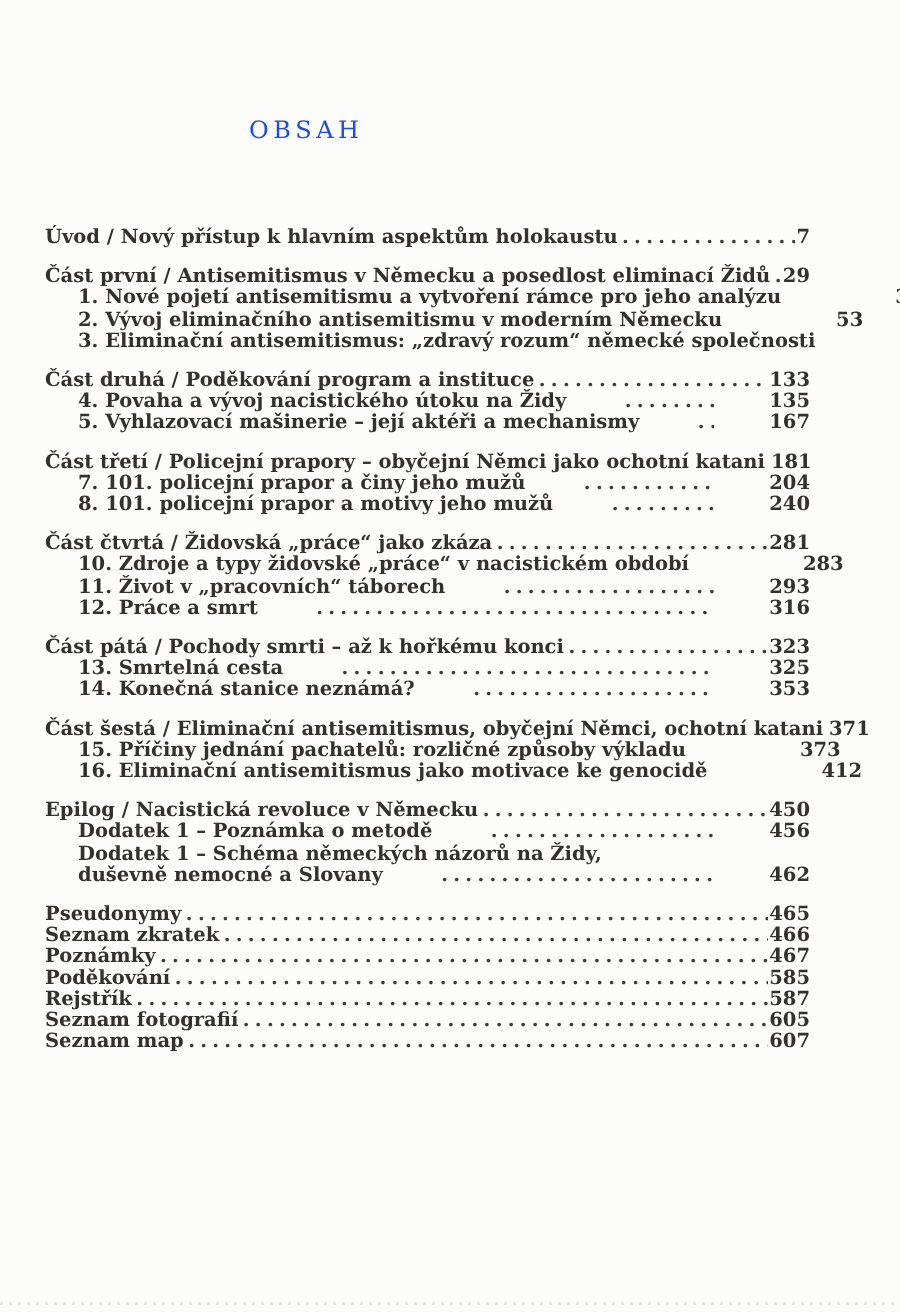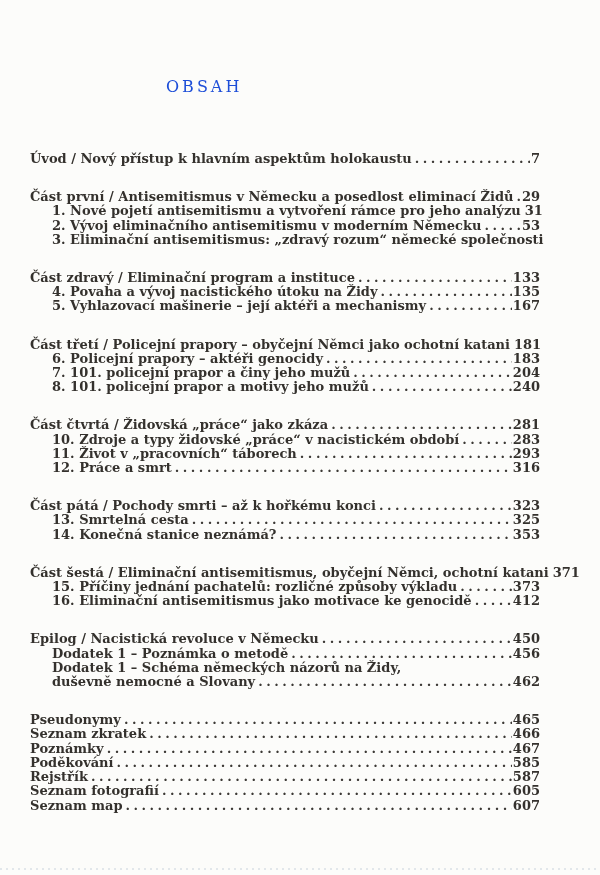--- a/index.html
+++ b/index.html
@@ -28,29 +28,30 @@
   }
   .toc {
     position: absolute;
     top: 152px;
     left: 30px;
     width: 510px;
     font-size: 13px;
     font-weight: 700;
   }
   .toc-group + .toc-group {
-    margin-top: 24px;
+    margin-top: 12px;
   }
   .toc-row {
     display: flex;
     align-items: baseline;
     line-height: 14.2px;
   }
   .toc-row.indent {
     padding-left: 22px;
+    gap: 36px;
   }
   .toc-row .label {
     white-space: nowrap;
   }
   .toc-row.italic .label {
   }
   .dots {
     flex: 1 1 auto;
     overflow: hidden;
     white-space: nowrap;
@@ -102,45 +103,40 @@
           <span class="label">2. Vývoj eliminačního antisemitismu v moderním Německu</span>
           <span class="dots"></span>
           <span class="pagenum">53</span>
         </div>
         <div class="toc-row indent">
           <span class="label">3. Eliminační antisemitismus: „zdravý rozum“ německé společnosti</span>
         </div>
       </div>
       <div class="toc-group">
         <div class="toc-row">
-          <span class="label">Část zdravý / Eliminační program a instituce</span>
+          <span class="label">Část druhá / Poděkování program a instituce</span>
           <span class="dots"></span>
           <span class="pagenum">133</span>
         </div>
         <div class="toc-row indent">
           <span class="label">4. Povaha a vývoj nacistického útoku na Židy</span>
           <span class="dots"></span>
           <span class="pagenum">135</span>
         </div>
         <div class="toc-row indent">
           <span class="label">5. Vyhlazovací mašinerie – její aktéři a mechanismy</span>
           <span class="dots"></span>
           <span class="pagenum">167</span>
         </div>
       </div>
       <div class="toc-group">
         <div class="toc-row">
           <span class="label">Část třetí / Policejní prapory – obyčejní Němci jako ochotní katani</span>
           <span class="dots"></span>
           <span class="pagenum">181</span>
-        </div>
-        <div class="toc-row indent">
-          <span class="label">6. Policejní prapory – aktéři genocidy</span>
-          <span class="dots"></span>
-          <span class="pagenum">183</span>
         </div>
         <div class="toc-row indent">
           <span class="label">7. 101. policejní prapor a činy jeho mužů</span>
           <span class="dots"></span>
           <span class="pagenum">204</span>
         </div>
         <div class="toc-row indent">
           <span class="label">8. 101. policejní prapor a motivy jeho mužů</span>
           <span class="dots"></span>
           <span class="pagenum">240</span>

